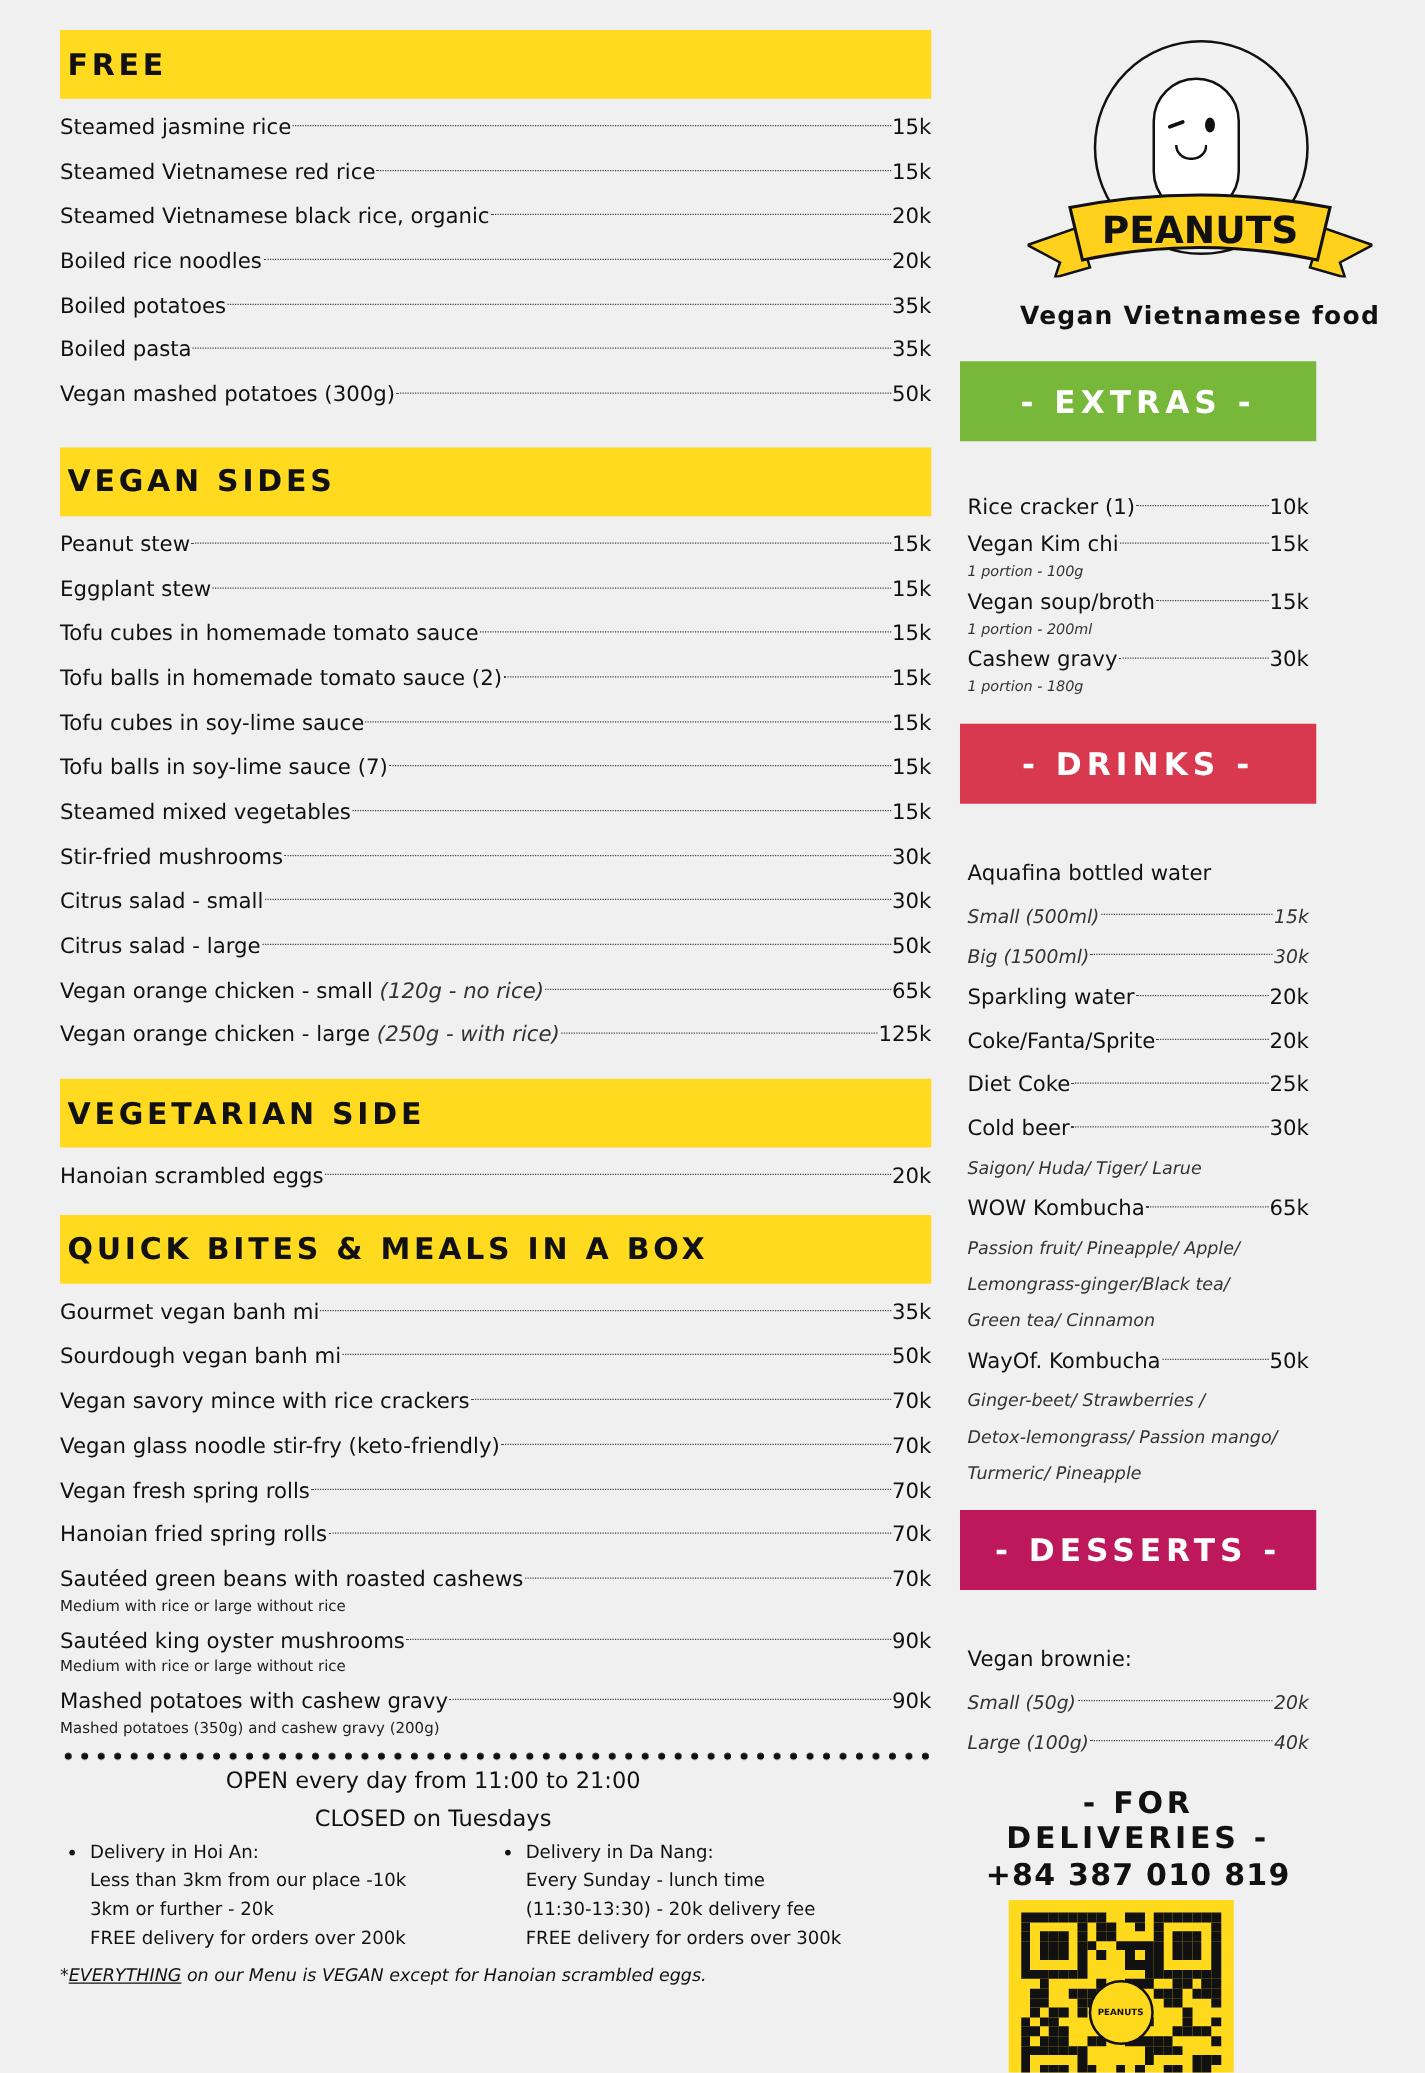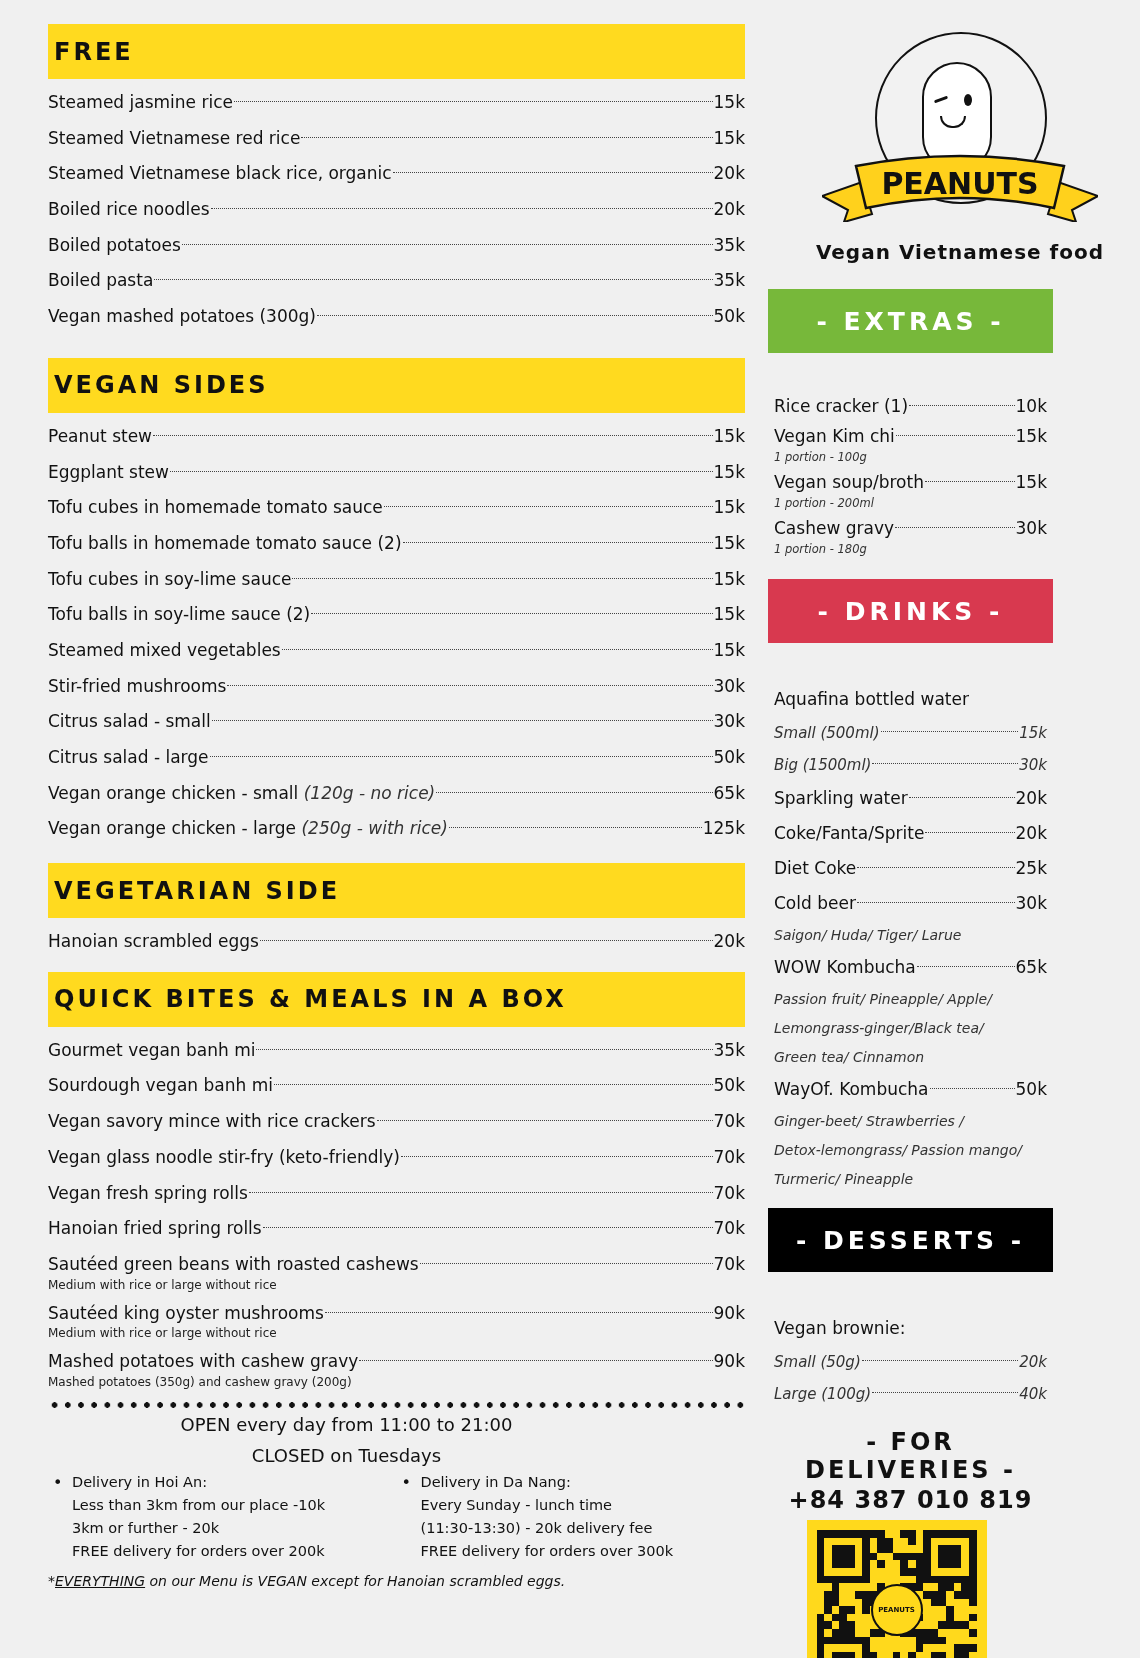--- a/index.html
+++ b/index.html
@@ -126,21 +126,21 @@
           <span class="name"><span>Tofu balls in homemade tomato sauce (2) </span></span>
           <span class="dots"></span>
           <span class="price">15k</span>
         </div>
         <div class="row">
           <span class="name"><span>Tofu cubes in soy-lime sauce</span></span>
           <span class="dots"></span>
           <span class="price">15k</span>
         </div>
         <div class="row">
-          <span class="name"><span>Tofu balls in soy-lime sauce (2)</span></span>
+          <span class="name"><span>Tofu balls in soy-lime sauce (7)</span></span>
           <span class="dots"></span>
           <span class="price">15k</span>
         </div>
         <div class="row">
           <span class="name"><span>Steamed mixed vegetables</span></span>
           <span class="dots"></span>
           <span class="price">15k</span>
         </div>
         <div class="row">
           <span class="name"><span>Stir-fried mushrooms</span></span>
@@ -357,21 +357,21 @@
       <div class="rrow" style="height: 35px; line-height: 35px;">
         <span>WayOf. Kombucha</span>
         <span class="dots"></span>
         <span>50k</span>
       </div>
       <div class="rsub2">Ginger-beet/ Strawberries /</div>
       <div class="rsub2">Detox-lemongrass/ Passion mango/</div>
       <div class="rsub2">Turmeric/ Pineapple</div>
     </div>
 
-  <div class="rband" id="desserts-band" style="margin-top: 14px; margin-left: -42px; width: 285px; background: #000000;">
+  <div class="rband" id="desserts-band" style="margin-top: 14px; margin-left: -42px; width: 285px; background: #be185d;">
       <span>- DESSERTS -</span>
     </div>
   <div class="rlist" id="desserts-list" style="margin-left:-42px; width:285px;">
       <div class="rplain">Vegan brownie:</div>
       <div class="rrow it">
         <span>Small (50g)</span>
         <span class="dots"></span>
         <span>20k</span>
       </div>
       <div class="rrow it">

